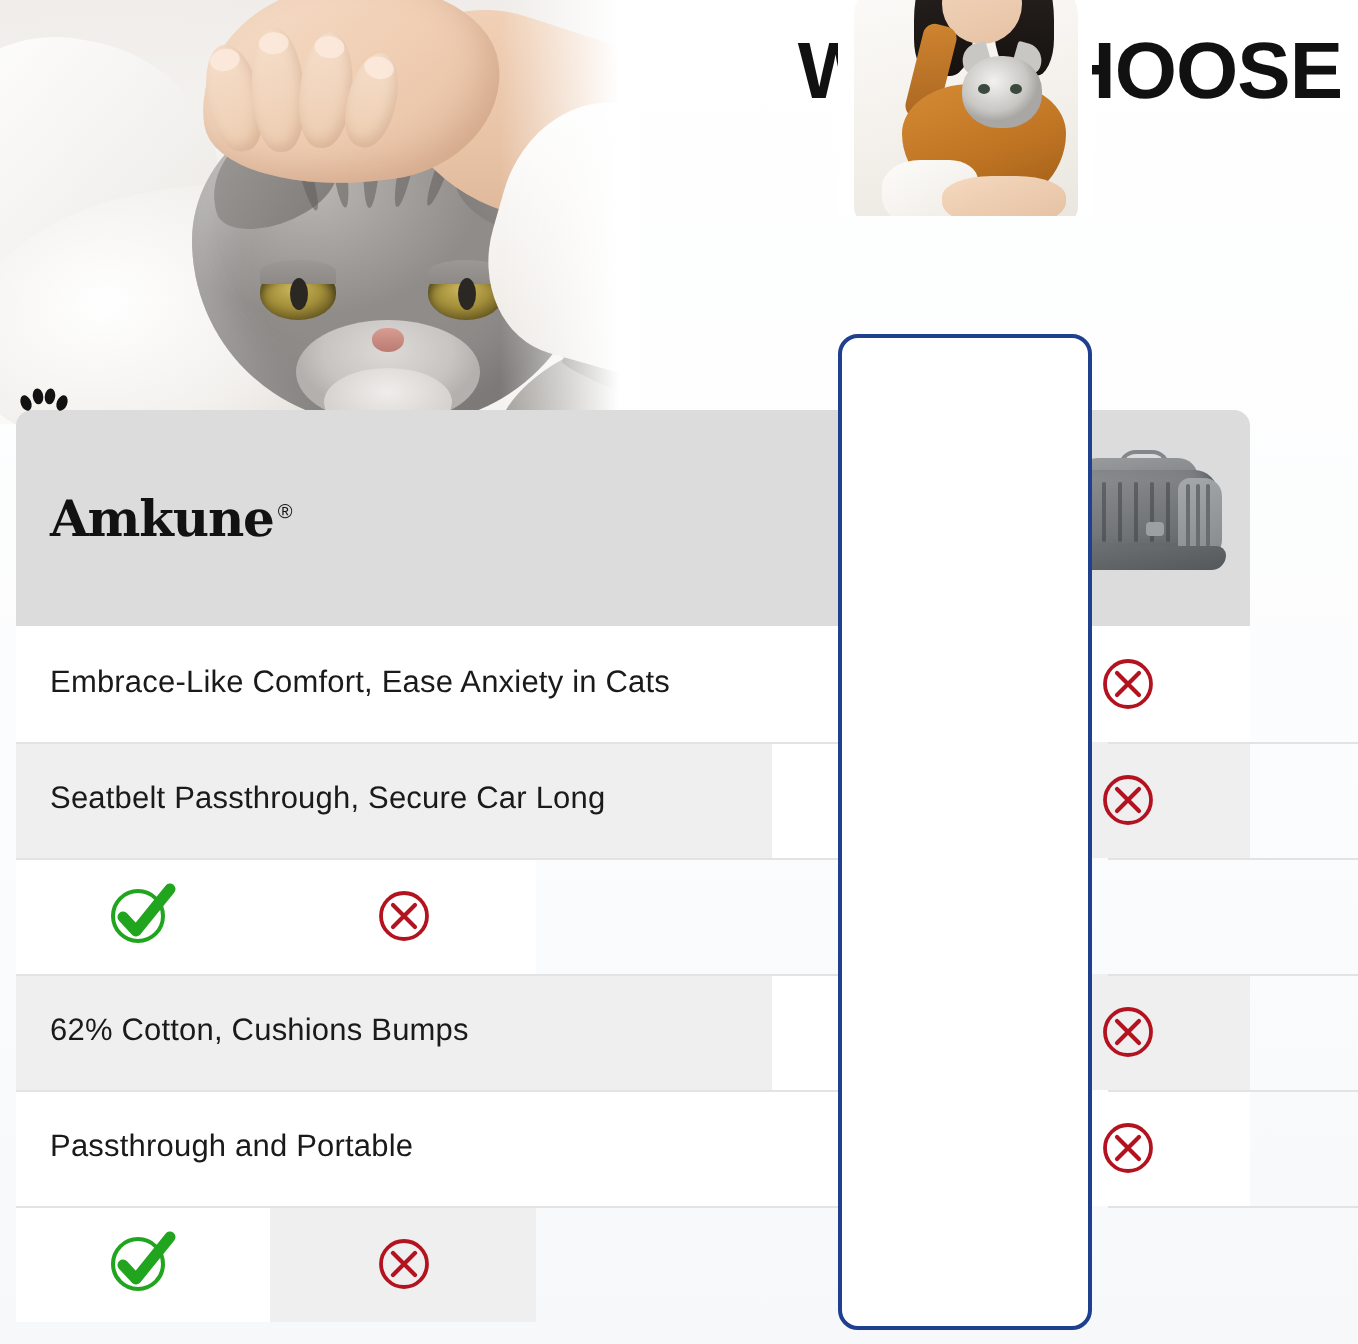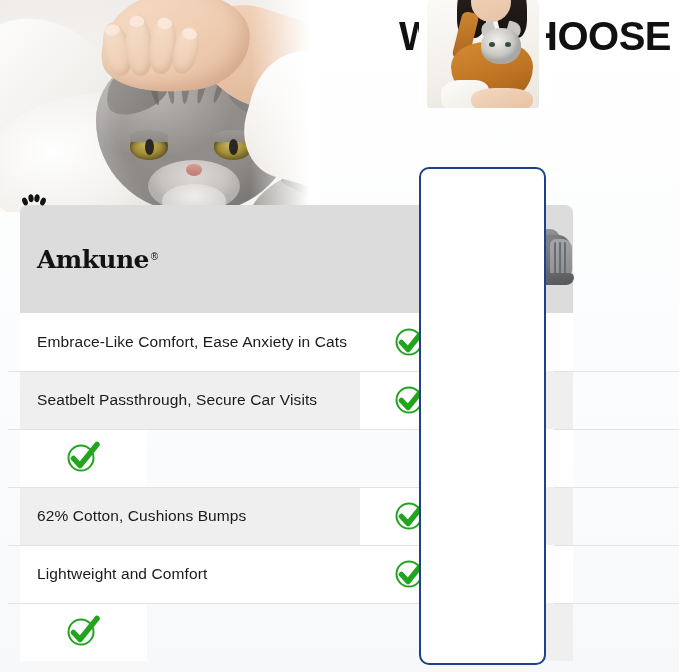--- a/index.html
+++ b/index.html
@@ -117,21 +117,21 @@
     width: 360px; text-align: right;
     font-size: 40px; line-height: 45px;
     font-weight: 700; letter-spacing: -0.5px;
     color: #111111;
   }
   .headline .l2 { display:block; }
 
   
   .table { position:absolute; left:8px; top:205px; width:671px; height:461px; }
 
-  .row { position:absolute; left:12px; width:553px; display:flex; }
+  .row { position:absolute; left:0; width:617px; display:flex; }
   .cell-feature { width: 411px; display:flex; align-items:center;
     padding-left: 17px; font-size: 15.5px; color:#1a1a1a; letter-spacing:.1px; }
   .cell-ours { width: 127px; display:flex; align-items:center; justify-content:center; }
   .cell-theirs { width: 133px; display:flex; align-items:center; justify-content:center; }
 
   
   .hdr { top:0; height:108px; }
   .hdr .band-left { width:411px; height:108px; background:#dcdcdc;
     border-radius: 8px 0 0 0; display:flex; flex-direction:column;
     justify-content:center; padding-left:17px; }
@@ -192,21 +192,21 @@
     border: 2.5px solid #83868a; border-bottom:none; border-radius: 9px 9px 0 0; }
   .crate-door { position:absolute; left:86px; top:34px; width:22px; height:40px;
     background: linear-gradient(150deg,#a6a9ab,#878a8d); border-radius: 6px 9px 9px 6px; }
   .bar { position:absolute; top:3px; width:2px; height:34px; background:#6a6d70; border-radius:2px; }
   .vslat { position:absolute; top:6px; width:2px; height:30px; background:rgba(58,60,62,.5); border-radius:2px; }
   .crate-base { position:absolute; left:28px; top:68px; width:82px; height:12px;
     background: linear-gradient(170deg,#6f7275,#55585b); border-radius: 5px 5px 8px 8px; }
   .clip { position:absolute; width:9px; height:7px; background:#9da0a2; border-radius:2px; }
 
   
-  .r { height:58px;justify-content:space-between; }
+  .r { height:58px; }
   .r.shade .cell-feature, .r.shade .cell-theirs { background:#efefef; }
   .r.light .cell-feature, .r.light .cell-theirs { background:#ffffff; }
   .cell-ours { background:#ffffff; }
   .sep { position:absolute; left:0; width:411px; height:1px; background:#e3e3e3; }
   .sep-r { position:absolute; left:546px; width:133px; height:1px; background:#e3e3e3; }
 
   
   .highlight {
     position:absolute; left:419px; top:167px; width:127px; height:498px;
     border:2px solid #1f3f8f; border-radius:10px; pointer-events:none;
@@ -331,21 +331,21 @@
           </div>
           <div class="cell-theirs">
             <span class="x-wrap">
     <svg viewBox="0 0 30 30" width="30" height="30">
       <path d="M26.5 15 A11.5 11.5 0 1 1 15 3.5 A11.5 11.5 0 0 1 26.5 15" fill="none" stroke="#b3131f" stroke-width="1.9" stroke-linecap="round"></path>
       <path d="M9.5 9.5 L20.5 20.5 M20.5 9.5 L9.5 20.5" fill="none" stroke="#b3131f" stroke-width="2.1" stroke-linecap="round"></path>
     </svg></span>
           </div>
         </div>
         <div class="row r shade" style="top: 166px;">
-          <div class="cell-feature">Seatbelt Passthrough, Secure Car Visits</div>
+          <div class="cell-feature">Seatbelt Passthrough, Secure Car Long</div>
           <div class="cell-ours">
             <span class="check-wrap">
     <svg viewBox="0 0 36 34" width="36" height="34">
       <circle cx="15" cy="17" r="12.5" fill="none" stroke="#22a51e" stroke-width="2"></circle>
       <path d="M7.5 17.5 L14 24.5 L31 3.5" fill="none" stroke="#22a51e" stroke-width="5.5" stroke-linecap="round" stroke-linejoin="round"></path>
     </svg></span>
           </div>
           <div class="cell-theirs">
             <span class="x-wrap">
     <svg viewBox="0 0 30 30" width="30" height="30">
@@ -387,21 +387,21 @@
             <span class="x-wrap">
     <svg viewBox="0 0 30 30" width="30" height="30">
       <path d="M26.5 15 A11.5 11.5 0 1 1 15 3.5 A11.5 11.5 0 0 1 26.5 15" fill="none" stroke="#b3131f" stroke-width="1.9" stroke-linecap="round"></path>
       <path d="M9.5 9.5 L20.5 20.5 M20.5 9.5 L9.5 20.5" fill="none" stroke="#b3131f" stroke-width="2.1" stroke-linecap="round"></path>
     </svg></span>
           </div>
         </div>
         <div class="sep" style="top: 282px;"></div>
         <div class="sep-r" style="top: 282px;"></div>
         <div class="row r light" style="top: 340px;">
-          <div class="cell-feature">Lightweight and Comfort</div>
+          <div class="cell-feature">Passthrough and Portable</div>
           <div class="cell-ours">
             <span class="check-wrap">
     <svg viewBox="0 0 36 34" width="36" height="34">
       <circle cx="15" cy="17" r="12.5" fill="none" stroke="#22a51e" stroke-width="2"></circle>
       <path d="M7.5 17.5 L14 24.5 L31 3.5" fill="none" stroke="#22a51e" stroke-width="5.5" stroke-linecap="round" stroke-linejoin="round"></path>
     </svg></span>
           </div>
           <div class="cell-theirs">
             <span class="x-wrap">
     <svg viewBox="0 0 30 30" width="30" height="30">

